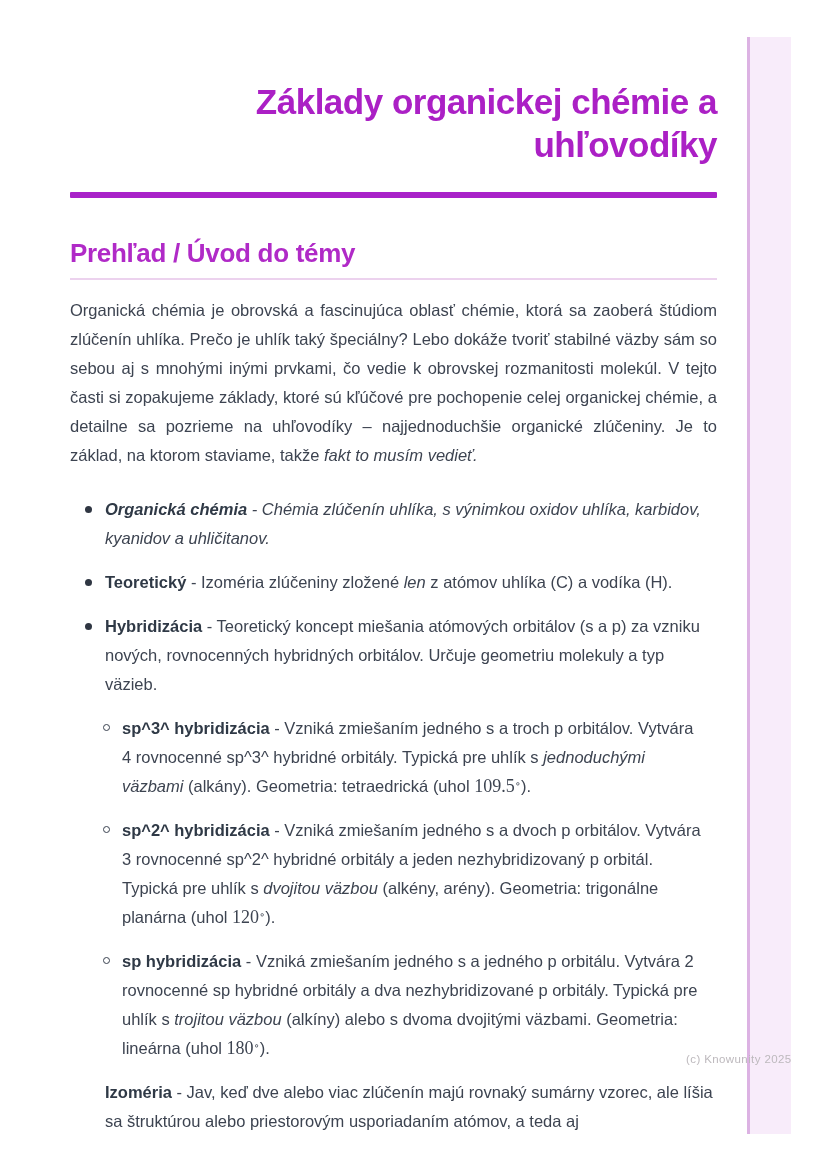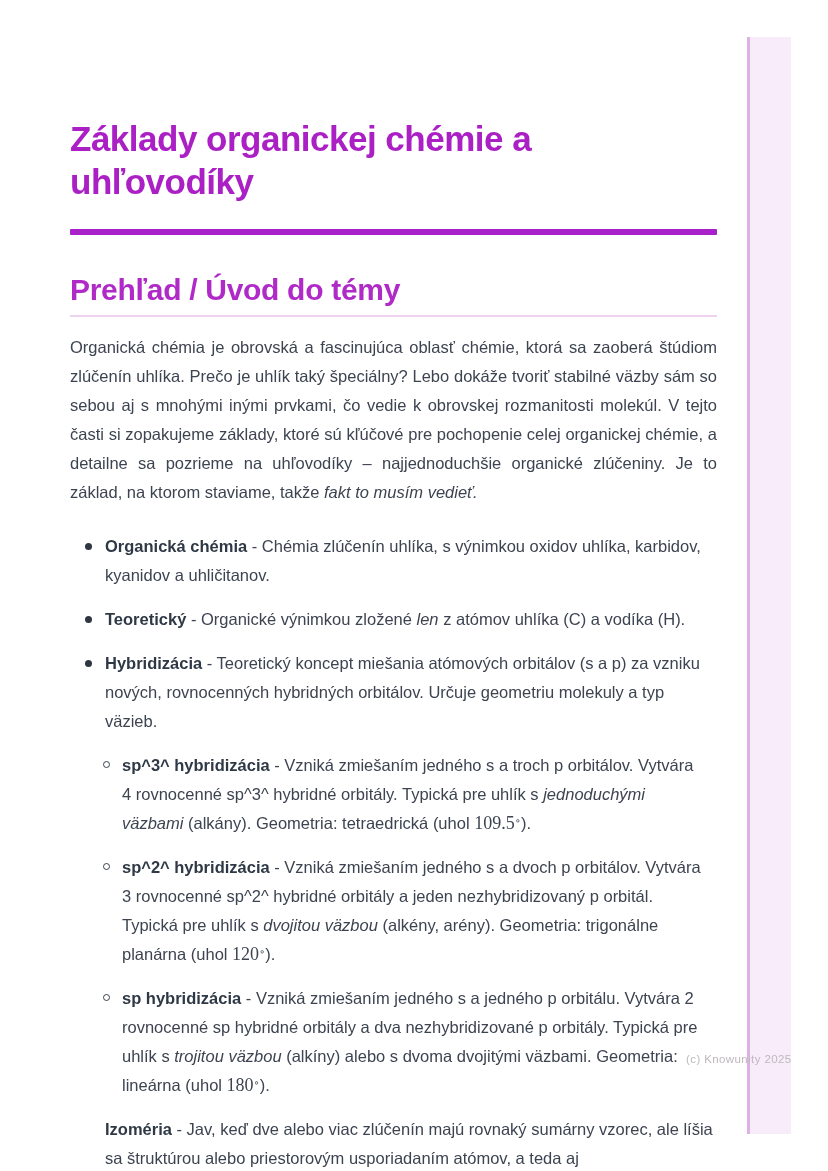--- a/index.html
+++ b/index.html
@@ -19,37 +19,38 @@
     border-left:3px solid #dcb2e3;
     z-index:0;
   }
   .content {
     position:absolute;
     left:70px; top:0;
     width:647px;
     z-index:1;
   }
   h1.title {
-    margin:117px 0 0 0;
+    margin:80px 0 0 0;
     font-size:35px;
     line-height:43px;
     font-weight:700;
     letter-spacing:-0.5px;
     color:#ab20c5;
+    text-align:right;
   }
   .thick-rule {
     border:none;
     height:6px;
     background:#a922c9;
     margin:26px 0 0 0;
     border-radius:1px;
   }
   h2.section {
     margin:39px 0 0 0;
-    font-size:30px;
+    font-size:26px;
     line-height:32px;
     font-weight:700;
     letter-spacing:-0.3px;
     color:#b02ac7;
     border-bottom:2px solid #ecd2ee;
     padding-bottom:9px;
   }
   p.body-text {
     margin:16px 0 0 0;
     font-size:16.5px;
@@ -58,21 +59,21 @@
     color:#3d4451;
   }
   .ul { margin:25px 0 0 0; }
   .li1 {
     position:relative;
     padding-left:35px;
     margin-top:15px;
     font-size:16.5px;
     line-height:29px;
   }
-  .li1:first-child { margin-top:0; }
+  .li1:first-child { margin-top:0;font-style:italic; }
   .dot {
     position:absolute;
     left:15px; top:11px;
     width:7px; height:7px;
     border-radius:50%;
     background:#2f3642;
   }
   .sublist { margin:15px 12px 0 -2px; }
   .li2 {
     position:relative;
@@ -128,21 +129,21 @@
 
   <div class="ul">
 
     <div class="li1">
       <span class="dot"></span>
       <span><span class="seg-b">Organická chémia</span><span class="seg-n"> - Chémia zlúčenín uhlíka, s výnimkou oxidov uhlíka, karbidov, kyanidov a uhličitanov.</span></span>
     </div>
 
     <div class="li1">
       <span class="dot"></span>
-      <span><span class="seg-b">Teoretický</span><span class="seg-n"> - Organické výnimkou zložené </span><span class="seg-i">len</span><span class="seg-n"> z atómov uhlíka (C) a vodíka (H).</span></span>
+      <span><span class="seg-b">Teoretický</span><span class="seg-n"> - Izoméria zlúčeniny zložené </span><span class="seg-i">len</span><span class="seg-n"> z atómov uhlíka (C) a vodíka (H).</span></span>
     </div>
 
     <div class="li1">
       <span class="dot"></span>
       <span><span class="seg-b">Hybridizácia</span><span class="seg-n"> - Teoretický koncept miešania atómových orbitálov (s a p) za vzniku nových, rovnocenných hybridných orbitálov. Určuje geometriu molekuly a typ väzieb.</span></span>
       <div class="sublist">
         <div class="li2">
           <span class="ring"></span>
           <span><span class="seg-b">sp^3^ hybridizácia</span><span class="seg-n"> - Vzniká zmiešaním jedného s a troch p orbitálov. Vytvára 4 rovnocenné sp^3^ hybridné orbitály. Typická pre uhlík s </span><span class="seg-i">jednoduchými väzbami</span><span class="seg-n"> (alkány). Geometria: tetraedrická (uhol </span><span class="seg-m">109.5</span><span class="seg-d">∘</span><span class="seg-n">).</span></span>
         </div>

